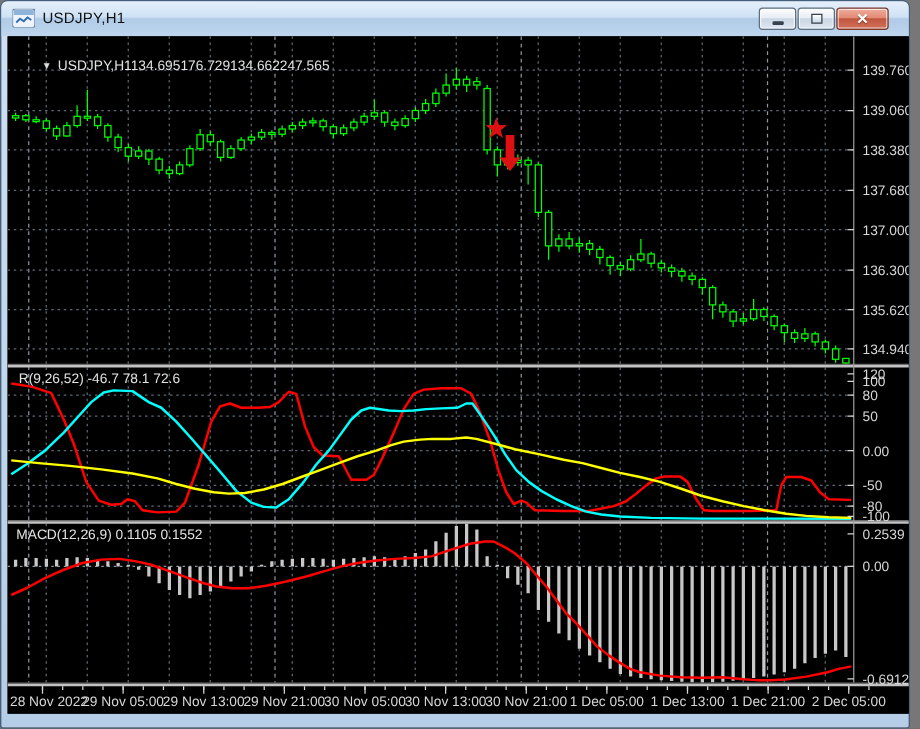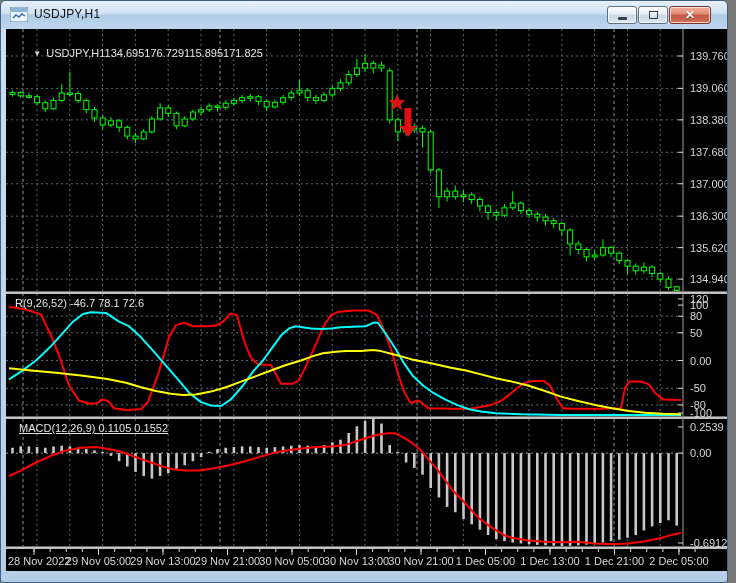--- a/index.html
+++ b/index.html
@@ -463,18 +463,18 @@
           <line x1="544" y1="520" x2="544" y2="526" stroke="#d6d6d6"></line>
           <text x="544" y="536" fill="#d6d6d6" font-size="11" text-anchor="middle">1 Dec 13:00</text>
           <line x1="608.5" y1="520" x2="608.5" y2="526" stroke="#d6d6d6"></line>
           <text x="608.5" y="536" fill="#d6d6d6" font-size="11" text-anchor="middle">1 Dec 21:00</text>
           <line x1="673" y1="520" x2="673" y2="526" stroke="#d6d6d6"></line>
           <text x="673" y="536" fill="#d6d6d6" font-size="11" text-anchor="middle">2 Dec 05:00</text>
         </g>
       </svg>
 
     <div class="overlay-label" style="left:9px;top:6px;">
-      <span class="dd-arrow">▼</span><span>USDJPY,H1</span><span class="num">134.695</span><span class="num">176.729</span><span class="num">115.895</span><span class="num">171.825</span>
+      <span class="dd-arrow">▼</span><span>USDJPY,H1</span><span class="num">134.695</span><span class="num">176.729</span><span class="num">134.662</span><span class="num">247.565</span>
     </div>
     <div class="overlay-label" style="left:9px;top:268px;">R(9,26,52) -46.7 78.1 72.6</div>
-    <div class="overlay-label" style="left:13px;top:393px;text-decoration:underline;">MACD(12,26,9) 0.1105 0.1552</div>
+    <div class="overlay-label" style="left:7px;top:393px;">MACD(12,26,9) 0.1105 0.1552</div>
   </div>
 </div>
 
 </body></html>

